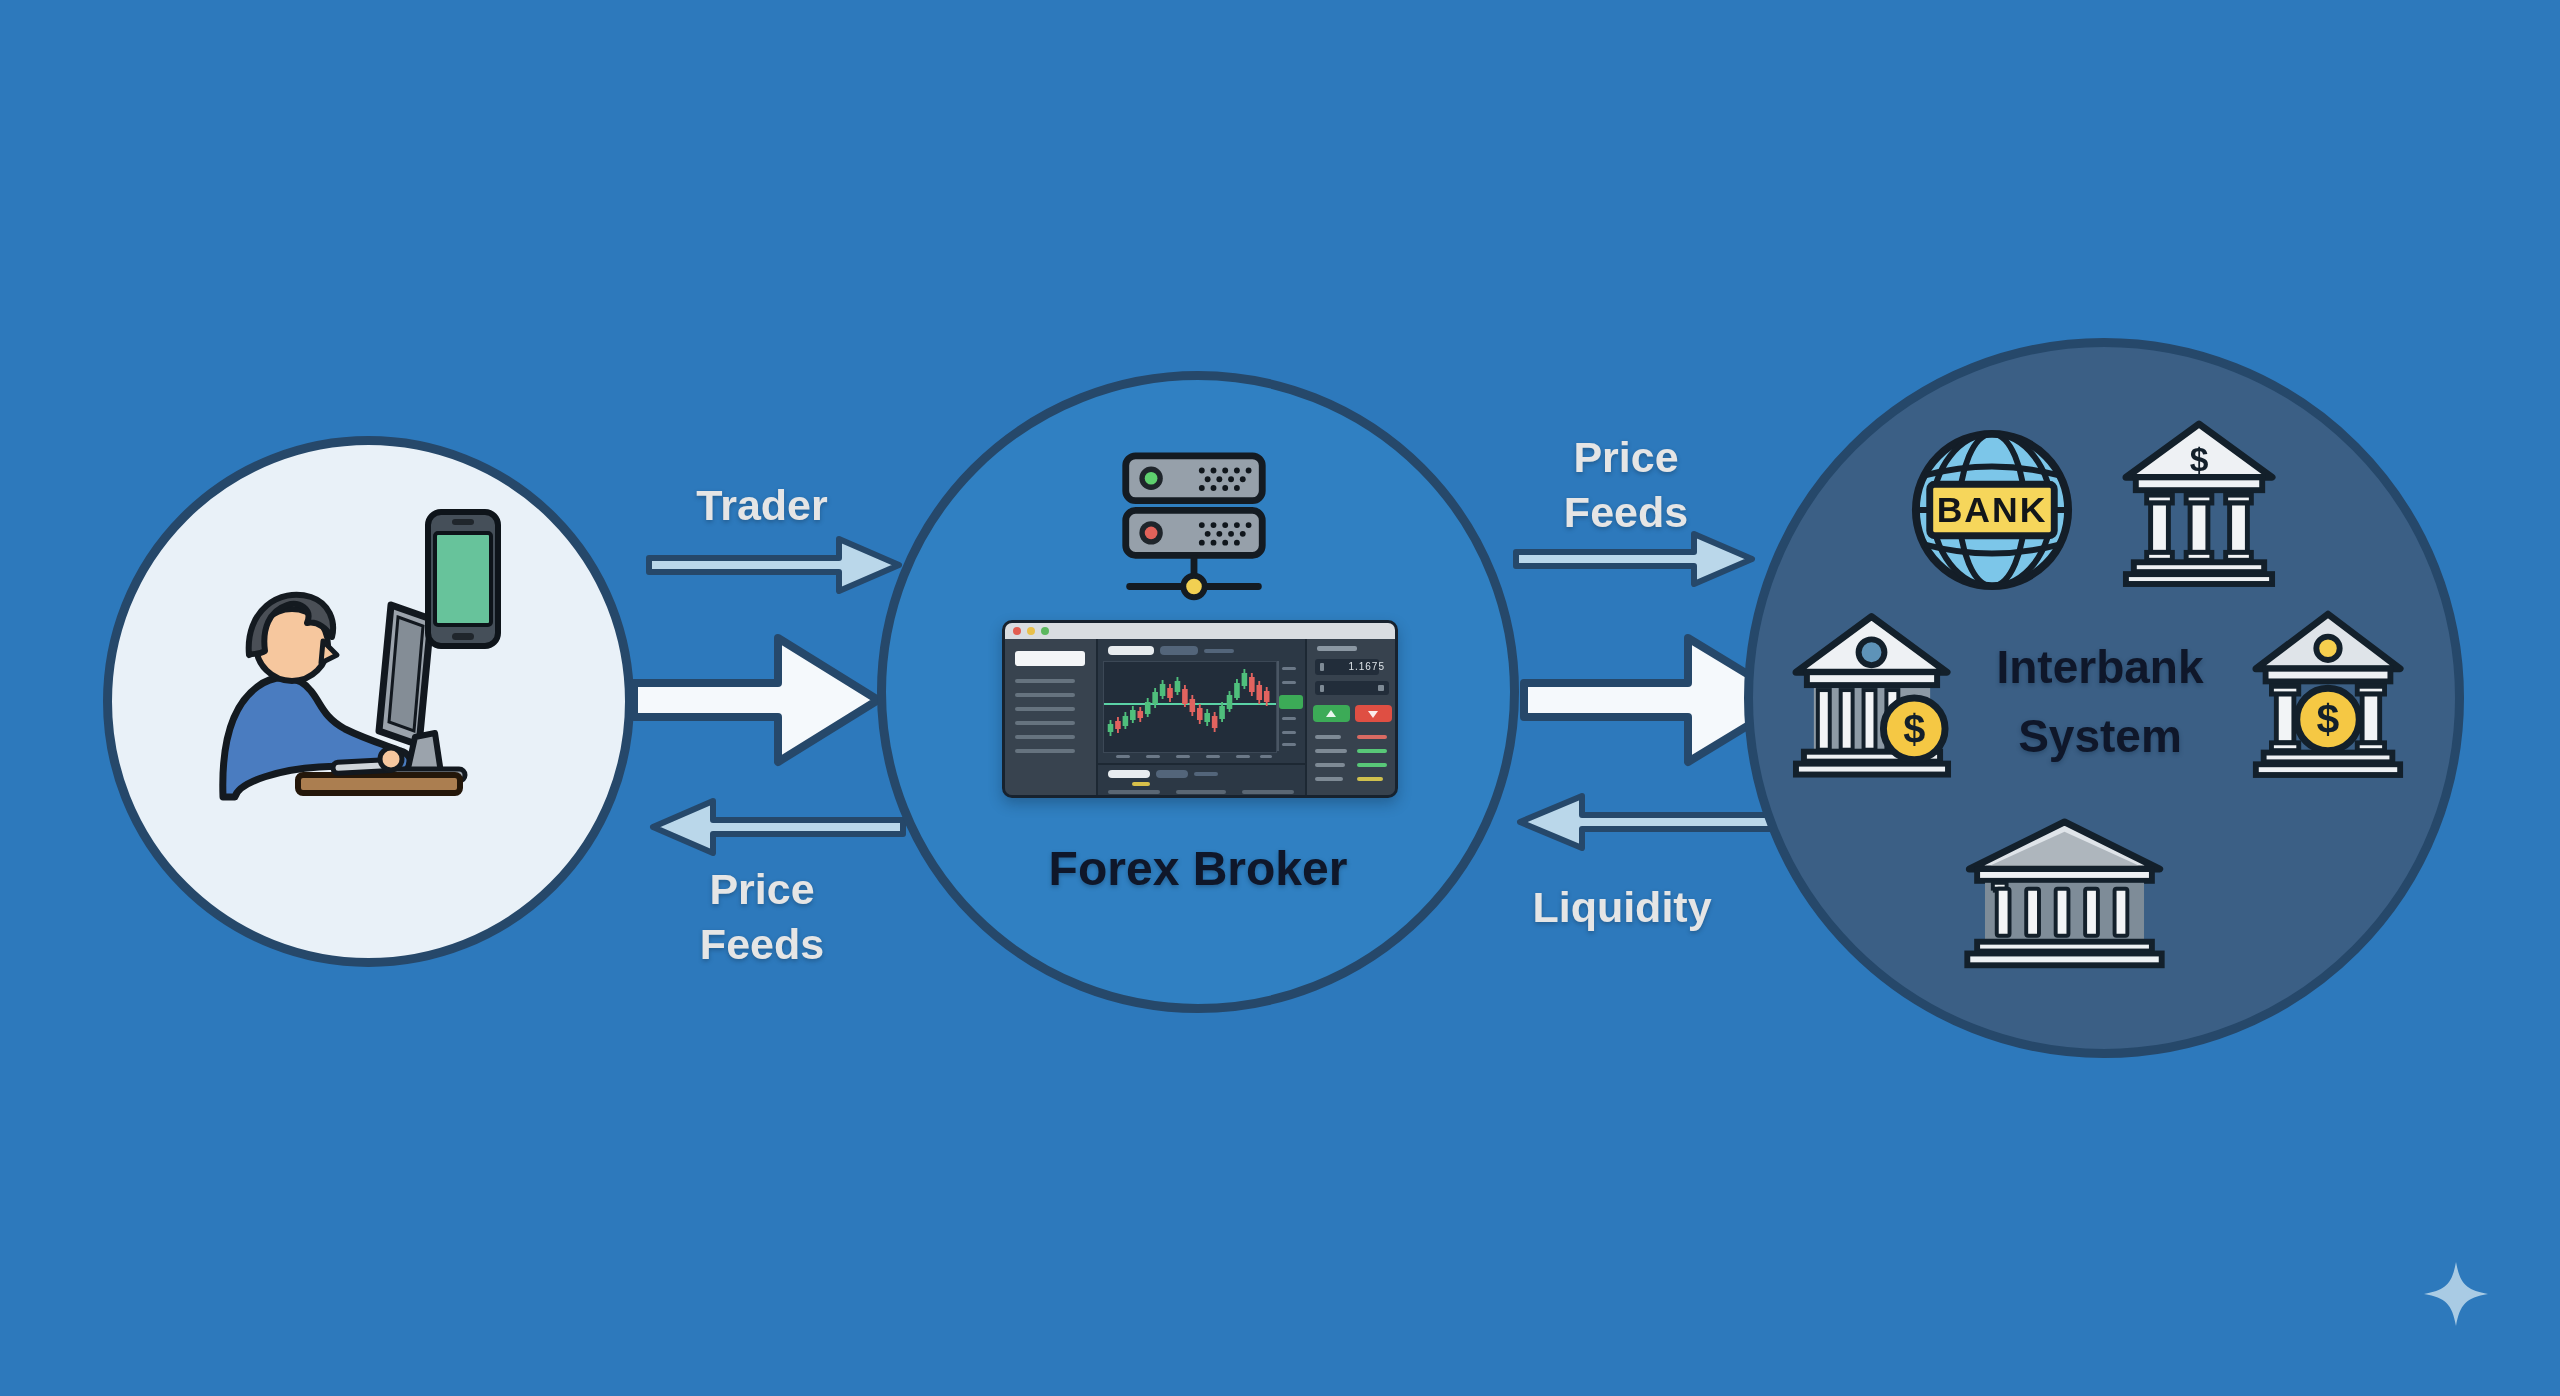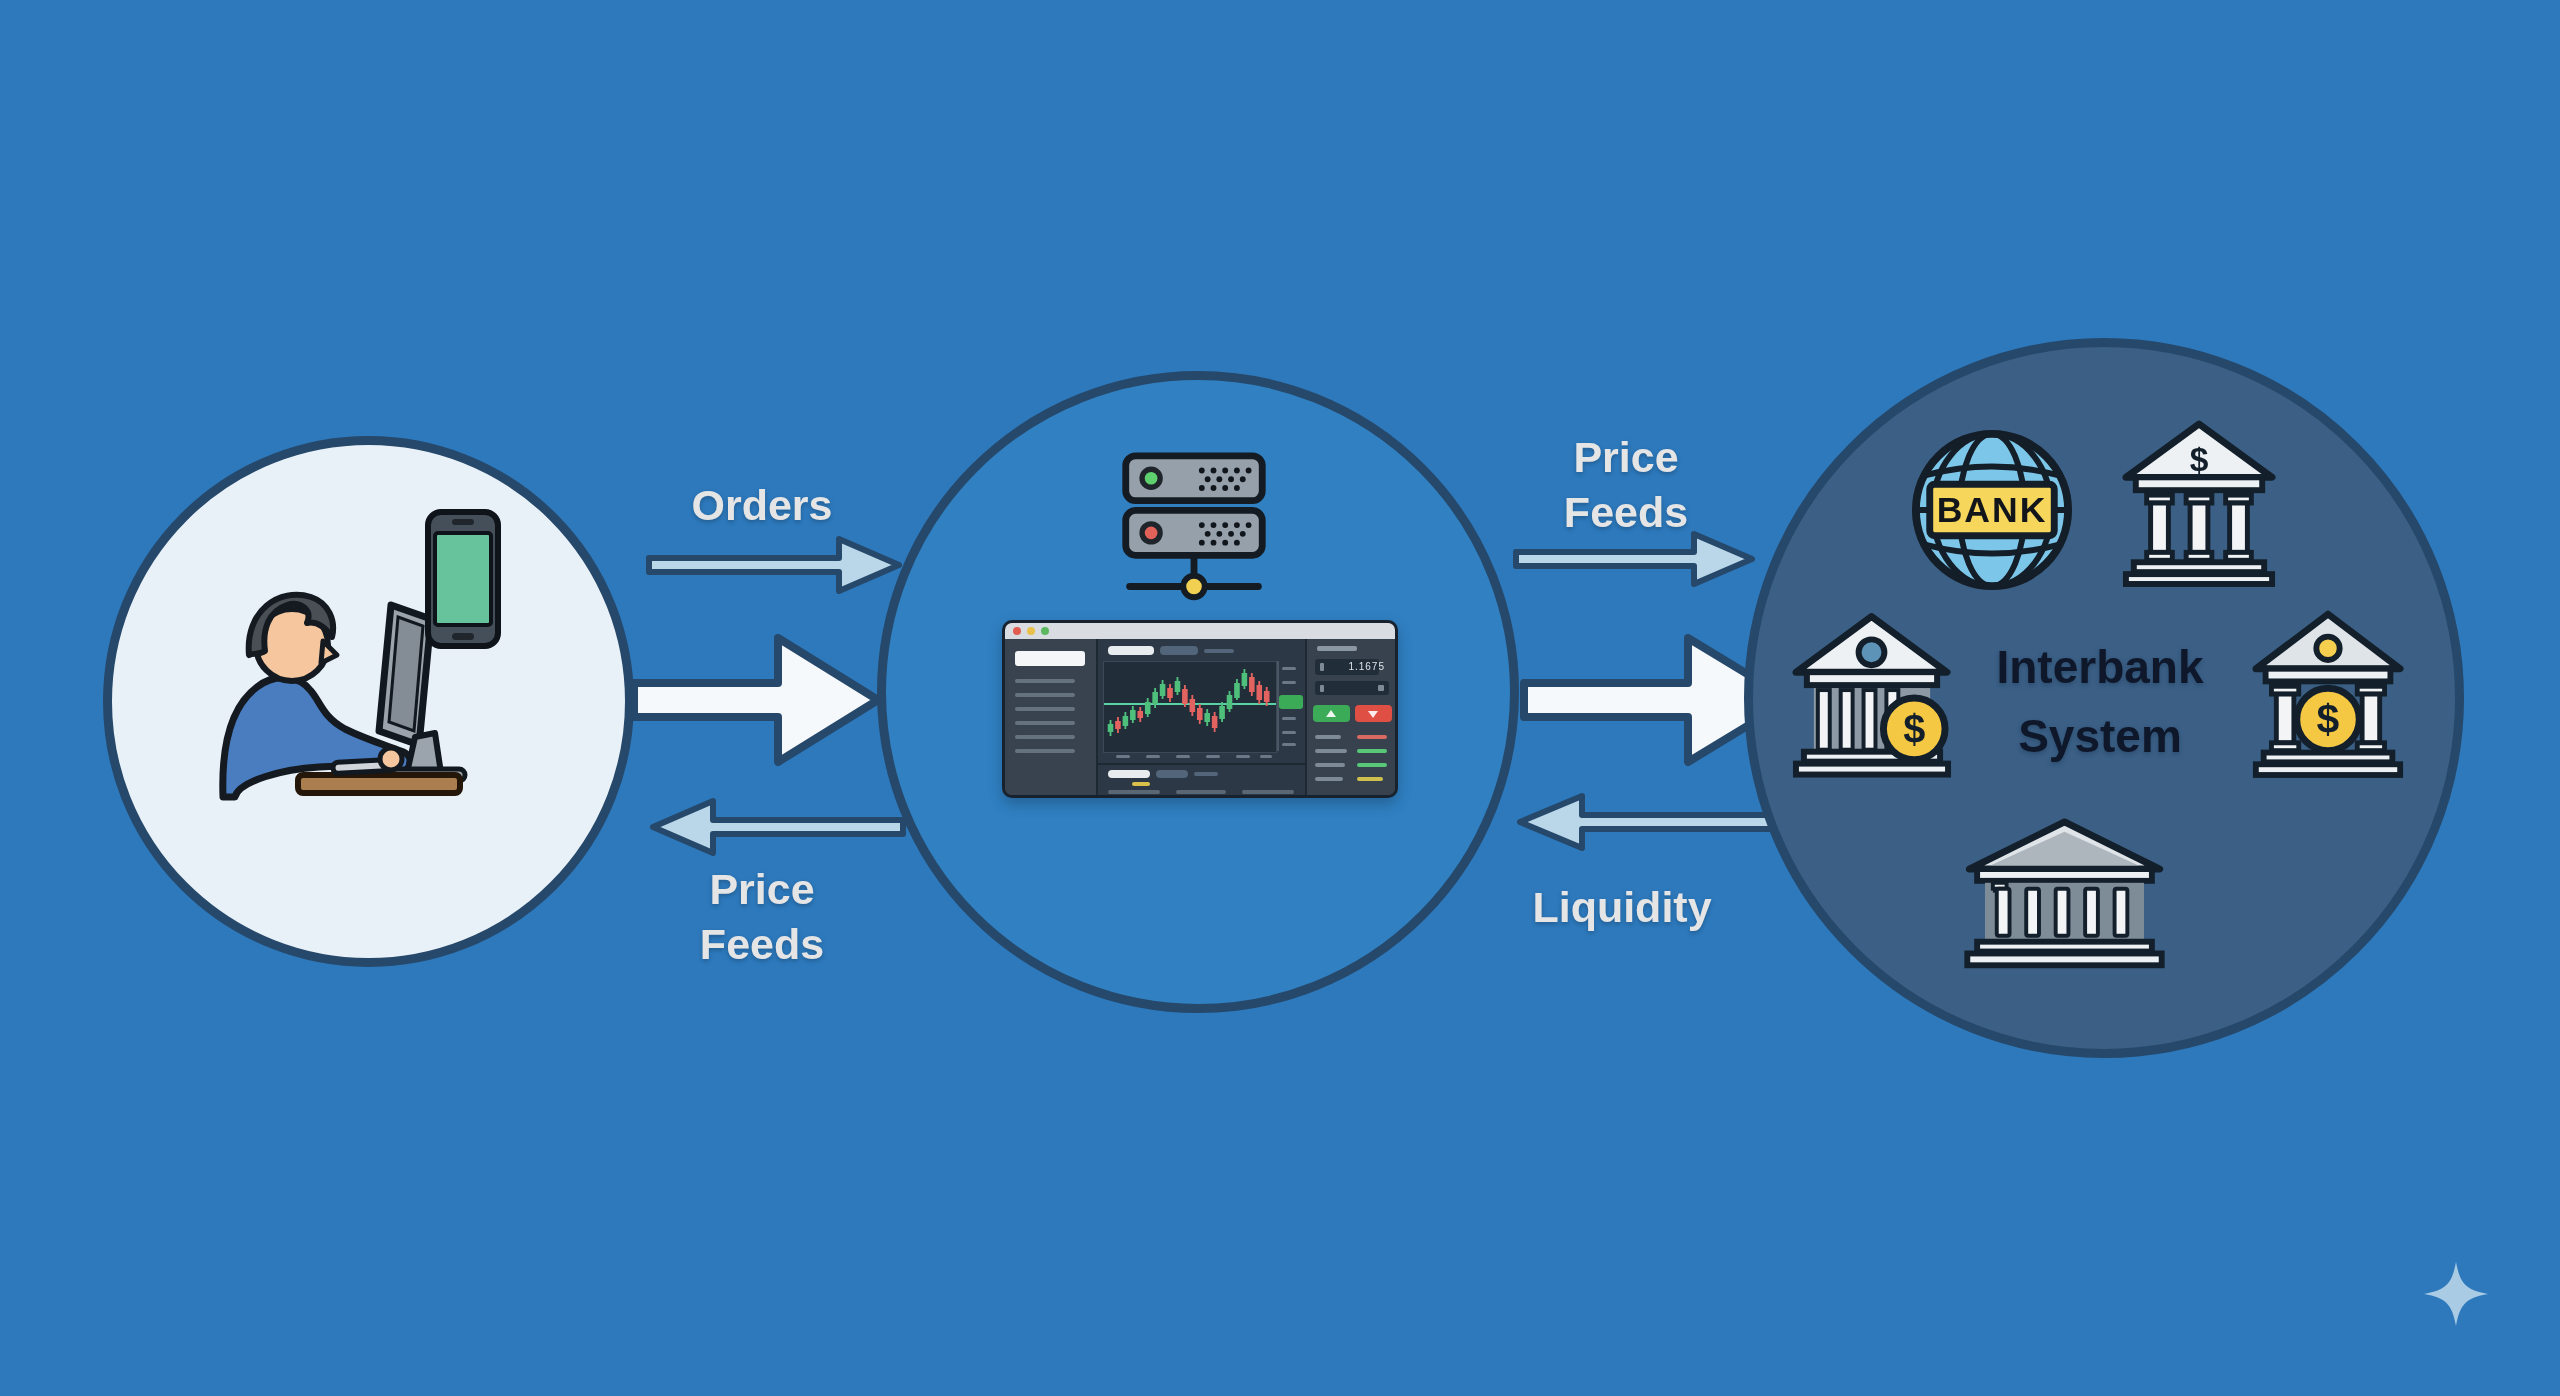--- a/index.html
+++ b/index.html
@@ -81,21 +81,21 @@
   </svg>
 
   <svg class="abs" style="left:424px;top:508px;" width="78" height="142" viewBox="0 0 78 142">
     <rect x="4" y="4" width="70" height="134" rx="13" fill="#454f59" stroke="#0e141a" stroke-width="6"></rect>
     <rect x="11" y="25" width="56" height="92" rx="3" fill="#67c39b" stroke="#0e141a" stroke-width="4"></rect>
     <rect x="28" y="11" width="22" height="6" rx="3" fill="#20262c"></rect>
     <rect x="28" y="125" width="22" height="7" rx="3.5" fill="#20262c"></rect>
   </svg>
 
 
-  <div class="flow-label" style="left:612px;top:478px;width:300px;">Orders</div>
+  <div class="flow-label" style="left:612px;top:478px;width:300px;">Trader</div>
 
   <svg class="abs" style="left:645px;top:533px;" width="262" height="64" viewBox="0 0 262 64">
     <path d="M4,25 L194,25 L194,6 L254,32 L194,58 L194,39 L4,39 Z" fill="#bad7ea" stroke="#26486a" stroke-width="6" stroke-linejoin="round"></path>
   </svg>
 
   <svg class="abs" style="left:630px;top:628px;" width="256" height="144" viewBox="0 0 256 144">
     <path d="M4,55 L148,55 L148,10 L248,72 L148,134 L148,89 L4,89 Z" fill="#f5f9fc" stroke="#26486a" stroke-width="8" stroke-linejoin="round"></path>
   </svg>
 
   <svg class="abs" style="left:645px;top:795px;" width="262" height="64" viewBox="0 0 262 64">
@@ -273,20 +273,21 @@
         <div class="pt-line" style="left:50px;top:96px;width:30px;background:#d96a62;"></div>
       <div class="pt-line" style="left:8px;top:110px;width:32px;background:#7e8a95;"></div>
         <div class="pt-line" style="left:50px;top:110px;width:30px;background:#58c878;"></div>
       <div class="pt-line" style="left:8px;top:124px;width:30px;background:#7e8a95;"></div>
         <div class="pt-line" style="left:50px;top:124px;width:30px;background:#58c878;"></div>
       <div class="pt-line" style="left:8px;top:138px;width:28px;background:#7e8a95;"></div>
         <div class="pt-line" style="left:50px;top:138px;width:26px;background:#cfc04e;"></div>
     </div>
   </div>
 
+  <div class="node-label light" style="left:968px;top:835px;width:460px;">Forex Broker</div>
 
   <div class="flow-label" style="left:1526px;top:430px;width:200px;">Price Feeds</div>
 
   <svg class="abs" style="left:1512px;top:528px;" width="248" height="62" viewBox="0 0 248 62">
     <path d="M4,24 L182,24 L182,6 L240,31 L182,56 L182,38 L4,38 Z" fill="#bad7ea" stroke="#26486a" stroke-width="6" stroke-linejoin="round"></path>
   </svg>
 
   <svg class="abs" style="left:1520px;top:628px;" width="278" height="144" viewBox="0 0 278 144">
     <path d="M4,55 L168,55 L168,10 L270,72 L168,134 L168,89 L4,89 Z" fill="#f5f9fc" stroke="#26486a" stroke-width="8" stroke-linejoin="round"></path>
   </svg>

